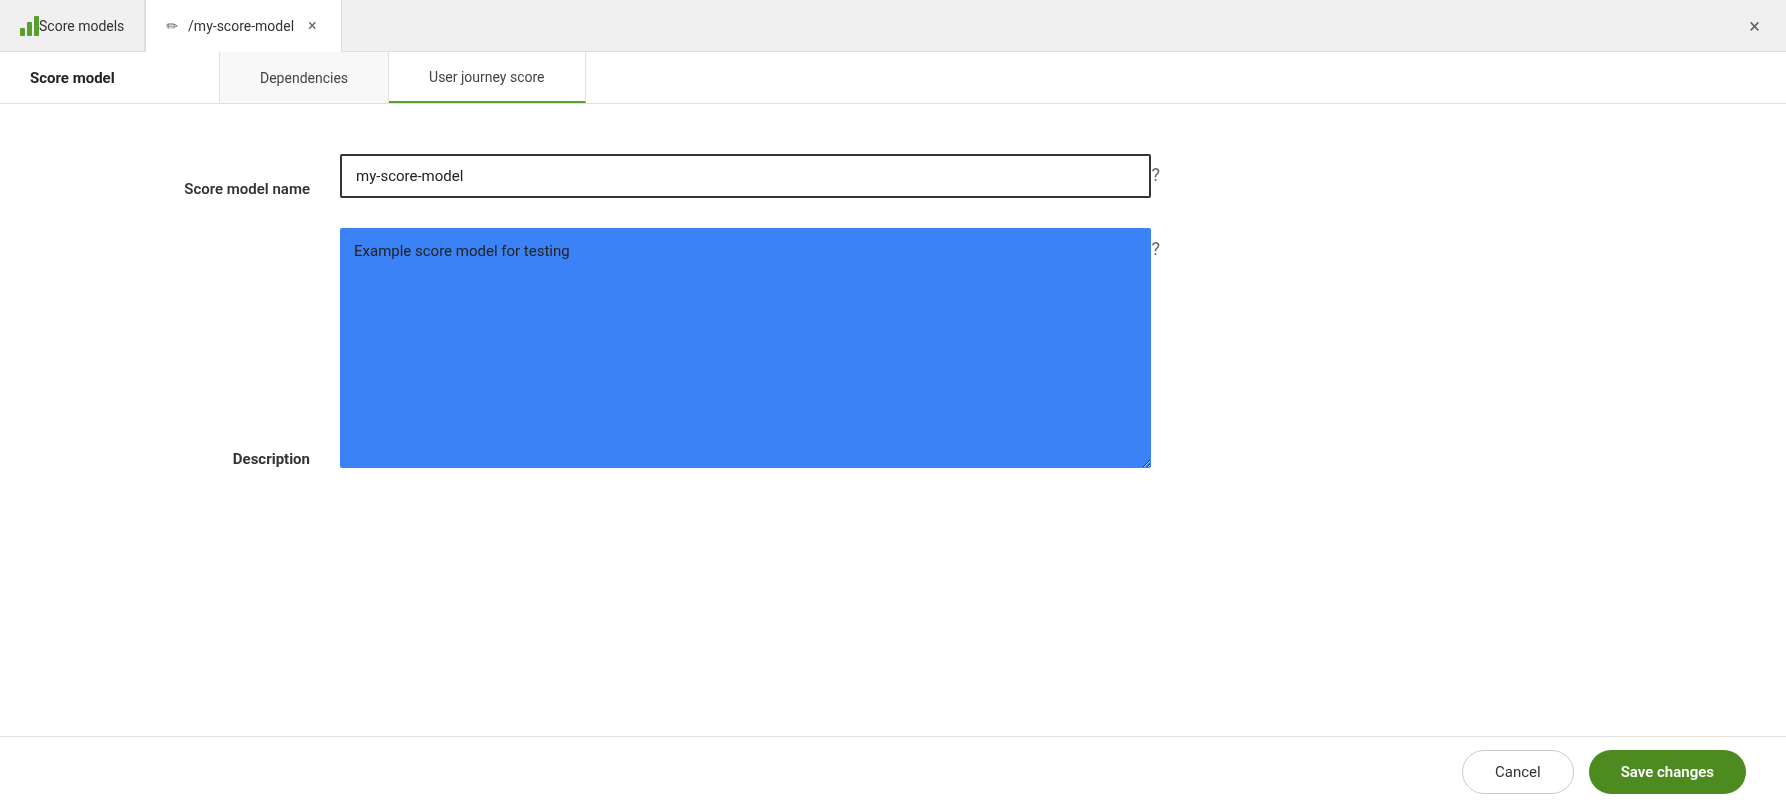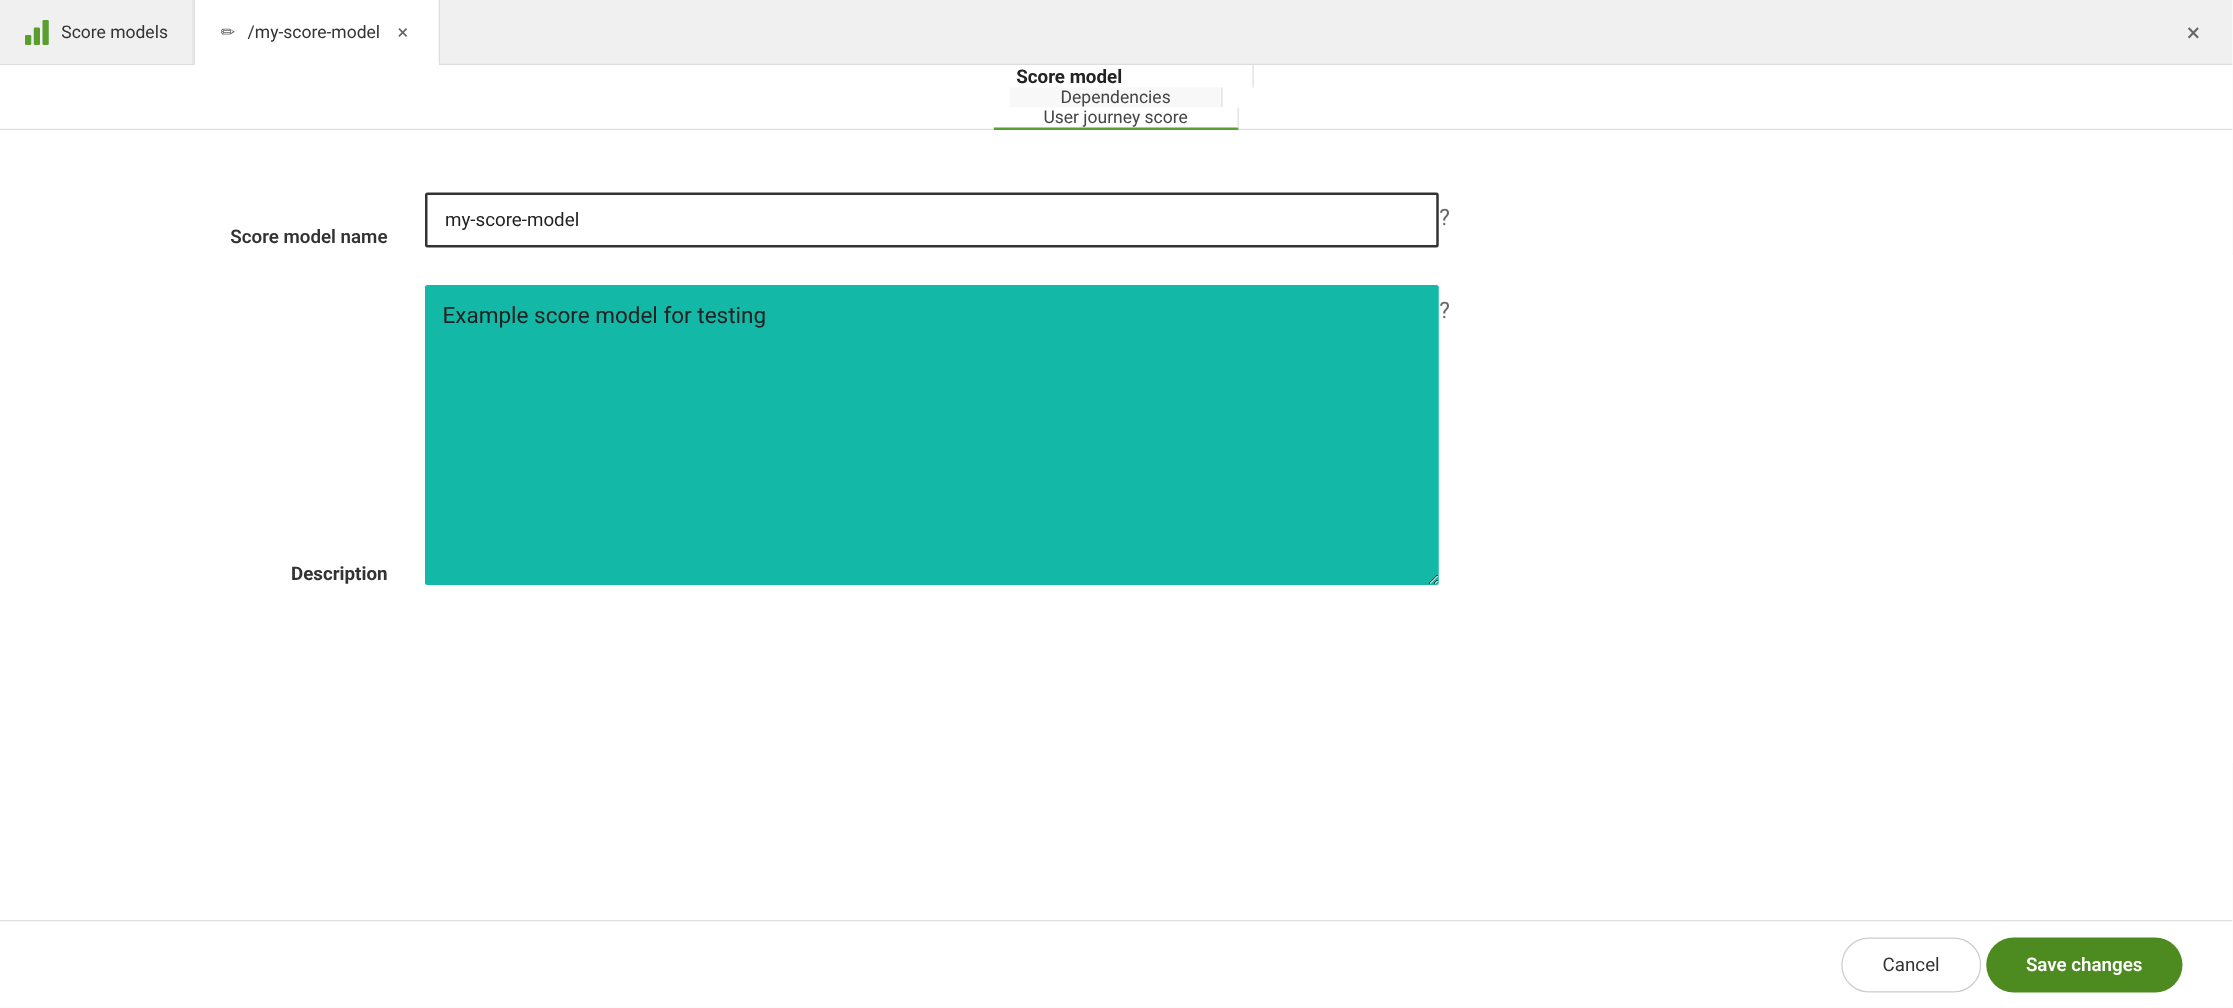--- a/index.html
+++ b/index.html
@@ -33,21 +33,20 @@
       background: #f0f0f0;
       border-bottom: 1px solid #ddd;
       height: 52px;
       padding: 0;
       position: relative;
     }
 
     .tab-inactive {
       display: flex;
       align-items: center;
-      gap: 10px;
       padding: 0 20px;
       height: 100%;
       background: #f0f0f0;
       cursor: pointer;
       border-right: 1px solid #ddd;
     }
 
     .tab-active {
       display: flex;
       align-items: center;
@@ -127,21 +126,20 @@
     }
 
     
     .section-nav {
       display: flex;
       align-items: center;
       background: #ffffff;
       border-bottom: 1px solid #e0e0e0;
       height: 52px;
       padding-left: 0;
-      flex-direction: column;
     }
 
     .section-label {
       font-size: 15px;
       font-weight: 700;
       color: #222;
       padding: 0 30px;
       height: 100%;
       display: flex;
       align-items: center;
@@ -213,23 +211,23 @@
       background: #fff;
       outline: none;
     }
 
     .text-area {
       flex: 1;
       min-height: 240px;
       border: none;
       border-radius: 2px;
       padding: 14px;
-      font-size: 18px;
+      font-size: 15px;
       color: #222;
-      background: #14b8a6;
+      background: #3b82f6;
       outline: none;
       resize: vertical;
       font-family: inherit;
     }
 
     .help-icon {
       font-size: 18px;
       color: #666;
       cursor: pointer;
       padding-top: 10px;
@@ -238,21 +236,21 @@
 
     
     .footer {
       height: 70px;
       background: #ffffff;
       border-top: 1px solid #e0e0e0;
       display: flex;
       align-items: center;
       justify-content: flex-end;
       padding: 0 40px;
-      gap: 4px;
+      gap: 15px;
     }
 
     .cancel-btn {
       height: 44px;
       padding: 0 32px;
       border: 1px solid #ccc;
       border-radius: 22px;
       background: #ffffff;
       font-size: 15px;
       color: #333;

